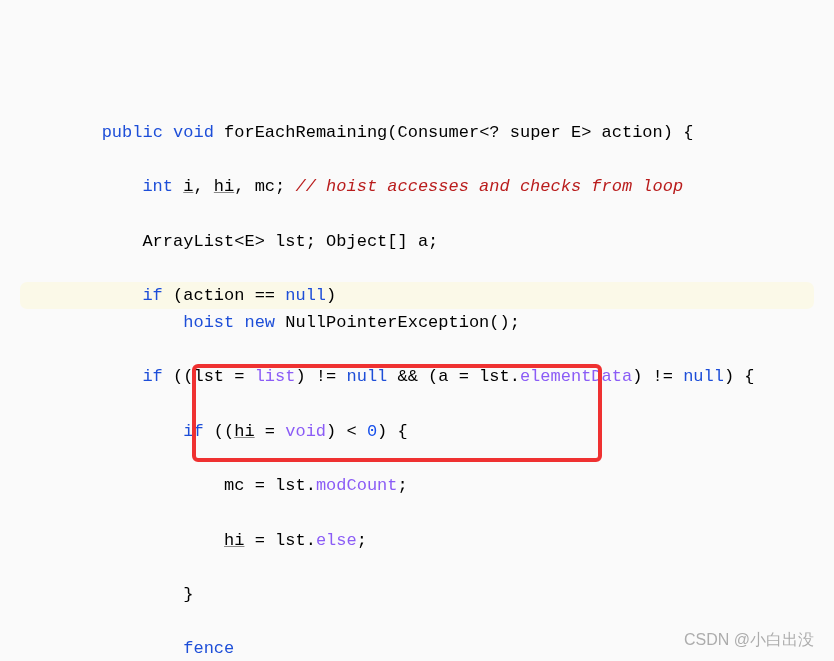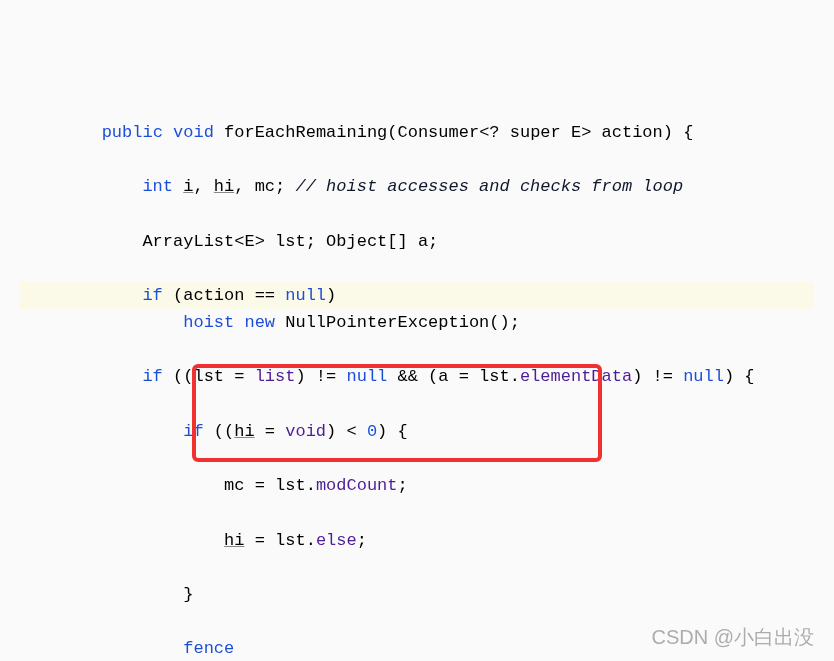--- a/index.html
+++ b/index.html
@@ -11,40 +11,40 @@
       padding: 10px 20px;
       white-space: pre;
       position: relative;
       width: 834px;
       height: 661px;
       overflow: hidden;
     }
     .line { display: block; }
     .kw { color: #1d4ed8; font-family: Liberation Mono, monospace; }
     .underline { text-decoration: underline; text-decoration-color: #888; }
-    .comment { color: #0f172a; font-style: italic; }
+    .comment { color: #b91c1c; font-style: italic; }
     .num { color: #1750eb; }
-    .field { color: #4c1d95; margin-top: 8px; }
-    .highlight-line { background: #fbf9e8; display: inline-block; width: 100%; }
+    .field { color: #8b5cf6; margin-top: 8px; }
+    .highlight-line { background: #fbf9e8; display: inline-block; width: 100%; border-radius: 7px; }
     .red-box {
       position: absolute;
       border: 4px solid #ef3131;
       border-radius: 6px;
       left: 192px;
       top: 364px;
       width: 410px;
       height: 98px;
       pointer-events: none;
     }
     .watermark {
       position: absolute;
       right: 20px;
       bottom: 8px;
       color: rgba(120,120,120,0.6);
-      font-size: 20px;
+      font-size: 16px;
       font-family: sans-serif;
     }
   </style>
 </head>
 <body>
 
 
 
 <div class="line">        <span class="kw">public</span> <span class="kw">void</span> <span>forEachRemaining</span><span>(</span><span>Consumer</span><span>&lt;? super E&gt;</span><span> action</span><span>)</span><span> {</span></div>
 <div class="line">            <span class="kw">int</span><span> <span class="underline">i</span>, <span class="underline">hi</span>, mc;</span><span class="comment"> // hoist accesses and checks from loop</span></div>

